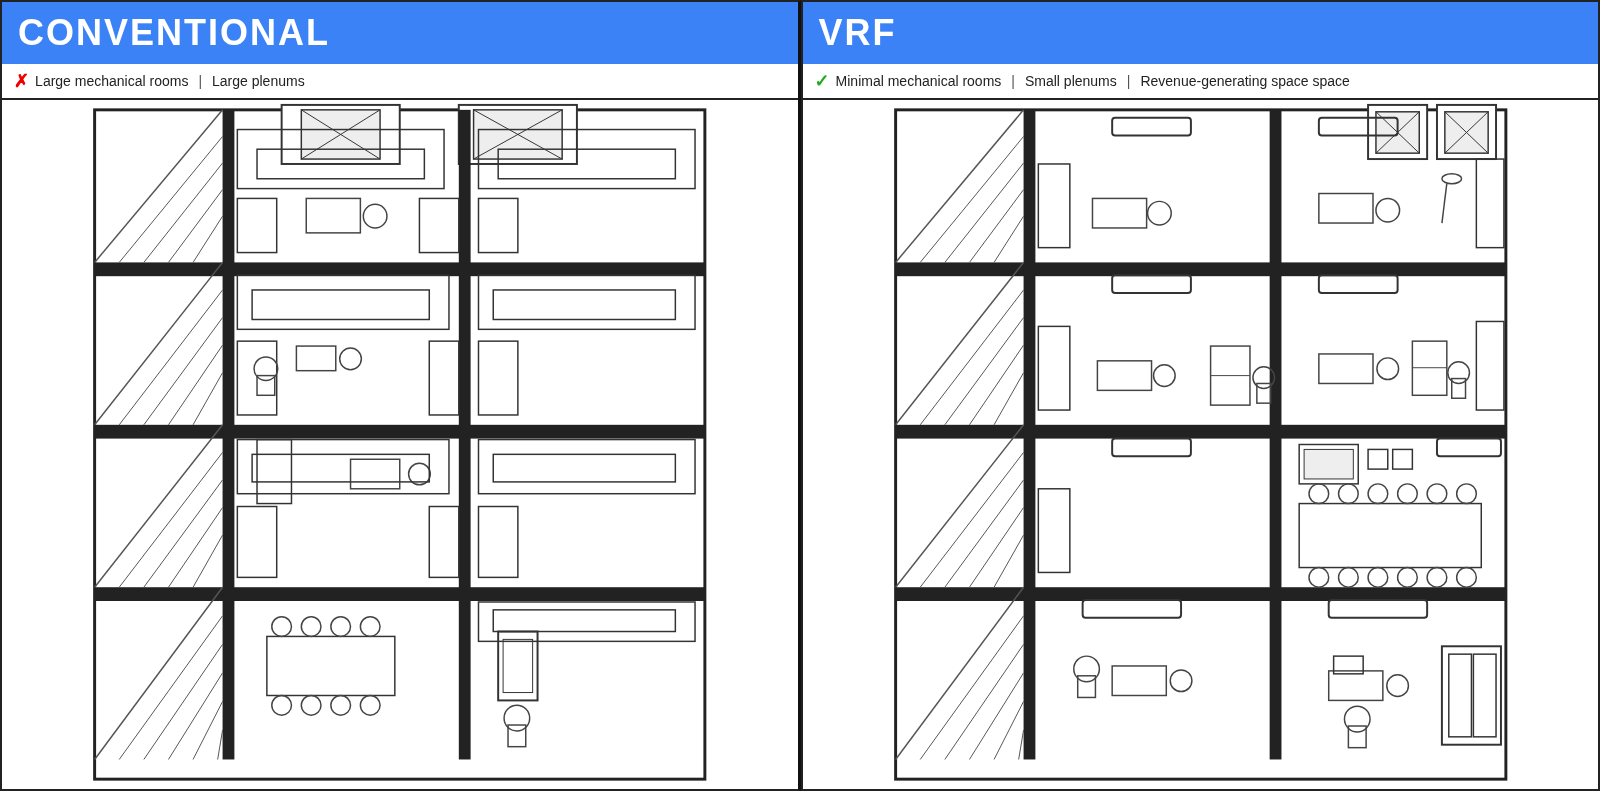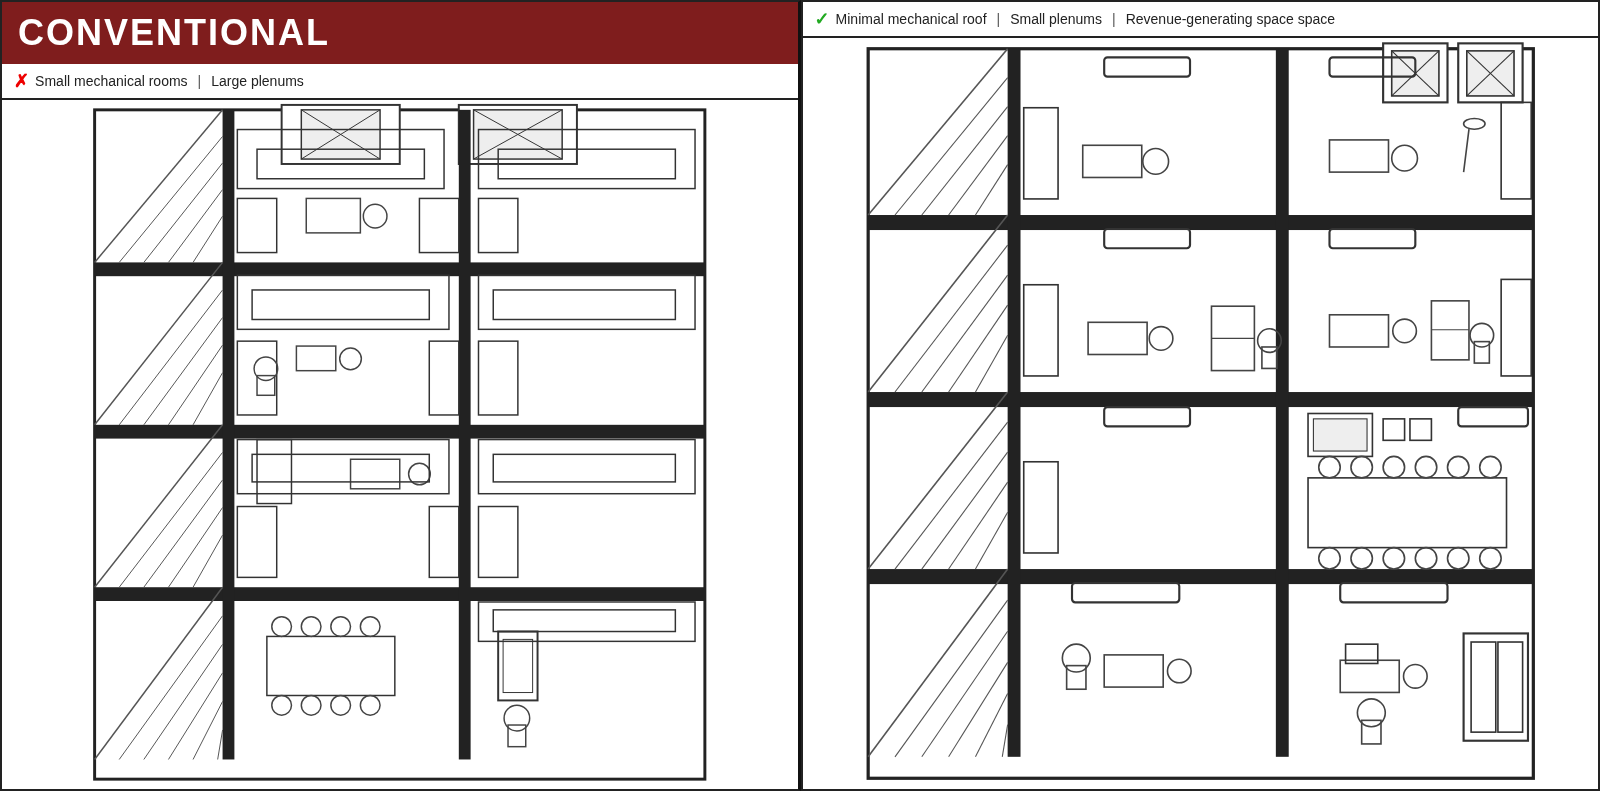--- a/index.html
+++ b/index.html
@@ -15,21 +15,21 @@
 
     .panel {
       flex: 1;
       display: flex;
       flex-direction: column;
       position: relative;
       border: 2px solid #222;
     }
 
     .panel-header {
-      background: #7f1d1d;
+      background: #3b82f6;
       padding: 10px 16px;
       display: flex;
       align-items: center;
       min-height: 60px;
     }
 
     .panel-title {
       color: #ffffff;
       font-size: 36px;
       font-weight: 900;
@@ -79,21 +79,21 @@
   </style>
 </head>
 <body>
 
 <div class="panel panel-left">
   <div class="panel-header">
     <span class="panel-title">CONVENTIONAL</span>
   </div>
   <div class="panel-subtitle">
     <span class="icon-x">✗</span>
-    <span>Small mechanical rooms</span>
+    <span>Large mechanical rooms</span>
     <span class="subtitle-pipe">|</span>
     <span>Large plenums</span>
   </div>
   <div class="building-container">
     
     <svg viewBox="0 0 640 700" width="100%" height="100%" xmlns="http://www.w3.org/2000/svg">
 
       <rect x="10" y="10" width="620" height="680" fill="white" stroke="#222" stroke-width="3"></rect>
 
       <rect x="200" y="5" width="120" height="60" fill="white" stroke="#333" stroke-width="2"></rect>
@@ -197,23 +197,26 @@
       <rect x="415" y="518" width="185" height="22" fill="none" stroke="#333" stroke-width="1.5"></rect>
 
       <rect x="430" y="635" width="18" height="22" fill="none" stroke="#444" stroke-width="1.5"></rect>
       <ellipse cx="439" cy="628" rx="13" ry="13" fill="none" stroke="#444" stroke-width="1.5"></ellipse>
 
     </svg>
   </div>
 </div>
 
 <div class="panel">
+  <div class="panel-header">
+    <span class="panel-title">VRF</span>
+  </div>
   <div class="panel-subtitle">
     <span class="icon-check">✓</span>
-    <span>Minimal mechanical roof</span>
+    <span>Minimal mechanical rooms</span>
     <span class="subtitle-pipe">|</span>
     <span>Small plenums</span>
     <span class="subtitle-pipe">|</span>
     <span>Revenue-generating space space</span>
   </div>
   <div class="building-container">
     
     <svg viewBox="0 0 640 700" width="100%" height="100%" xmlns="http://www.w3.org/2000/svg">
 
       <rect x="10" y="10" width="620" height="680" fill="white" stroke="#222" stroke-width="3"></rect>

